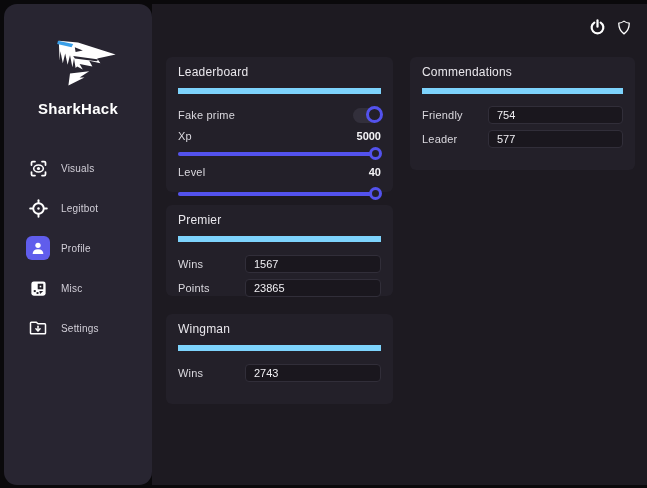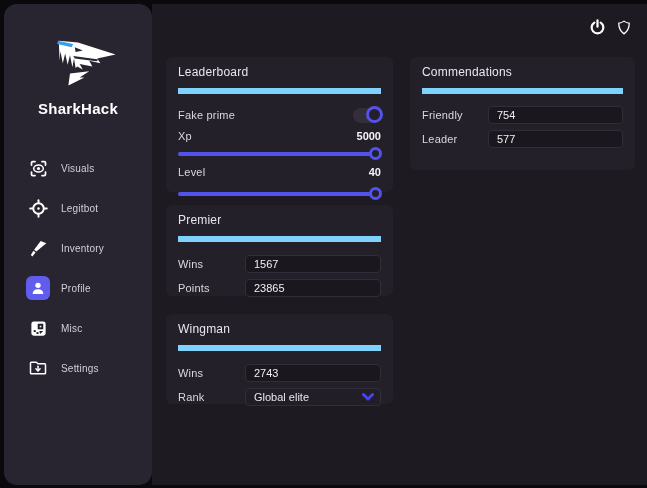--- a/index.html
+++ b/index.html
@@ -155,29 +155,20 @@
             <line x1="12" y1="2.5" x2="12" y2="5.5"></line>
               <line x1="12" y1="18.5" x2="12" y2="21.5"></line>
             <line x1="2.5" y1="12" x2="5.5" y2="12"></line>
               <line x1="18.5" y1="12" x2="21.5" y2="12"></line>
             <circle cx="12" cy="12" r="1.4" fill="#ffffff" stroke="none"></circle>
           </svg>
         </span>
         <span class="menu-label">Legitbot</span>
       </div>
 
-      <div class="menu-item">
-        <span class="menu-icon">
-          <svg width="21" height="21" viewBox="0 0 24 24" fill="#ffffff">
-            <path d="M14.5,3.5 L21,6 L9.5,15.5 L7,13.5 Z"></path>
-            <path d="M6.2,14.5 L8.7,16.6 L5,21 L3.2,19.4 Z"></path>
-          </svg>
-        </span>
-        <span class="menu-label">Inventory</span>
-      </div>
 
       <div class="menu-item active">
         <span class="menu-icon">
           <svg width="16" height="16" viewBox="0 0 24 24" fill="#ffffff">
             <circle cx="12" cy="8" r="4"></circle>
             <path d="M4,21 Q4,14 12,14 Q20,14 20,21 Z"></path>
           </svg>
         </span>
         <span class="menu-label">Profile</span>
       </div>
@@ -270,29 +261,20 @@
           <input class="text-input" type="text" value="23865" style="">
         </div>
       </div>
 
       <div class="card card-wingman">
         <div class="card-header">Wingman</div>
         <div class="row mt13">
           <span class="row-label">Wins</span>
           <input class="text-input" type="text" value="2743" style="">
         </div>
-        <div class="row mt6">
-          <span class="row-label">Rank</span>
-          <div class="select">
-            <span class="select-value">Global elite</span>
-            <svg width="12" height="10" viewBox="0 0 12 10">
-              <path d="M1.5,2.5 L6,7 L10.5,2.5" fill="none" stroke="#4345f0" stroke-width="3" stroke-linecap="round" stroke-linejoin="round"></path>
-            </svg>
-          </div>
-        </div>
       </div>
 
     </div>
 
     <div class="col col-right">
       <div class="card card-commendations">
         <div class="card-header">Commendations</div>
         <div class="row mt12">
           <span class="row-label">Friendly</span>
           <input class="text-input" type="text" value="754" style="">

